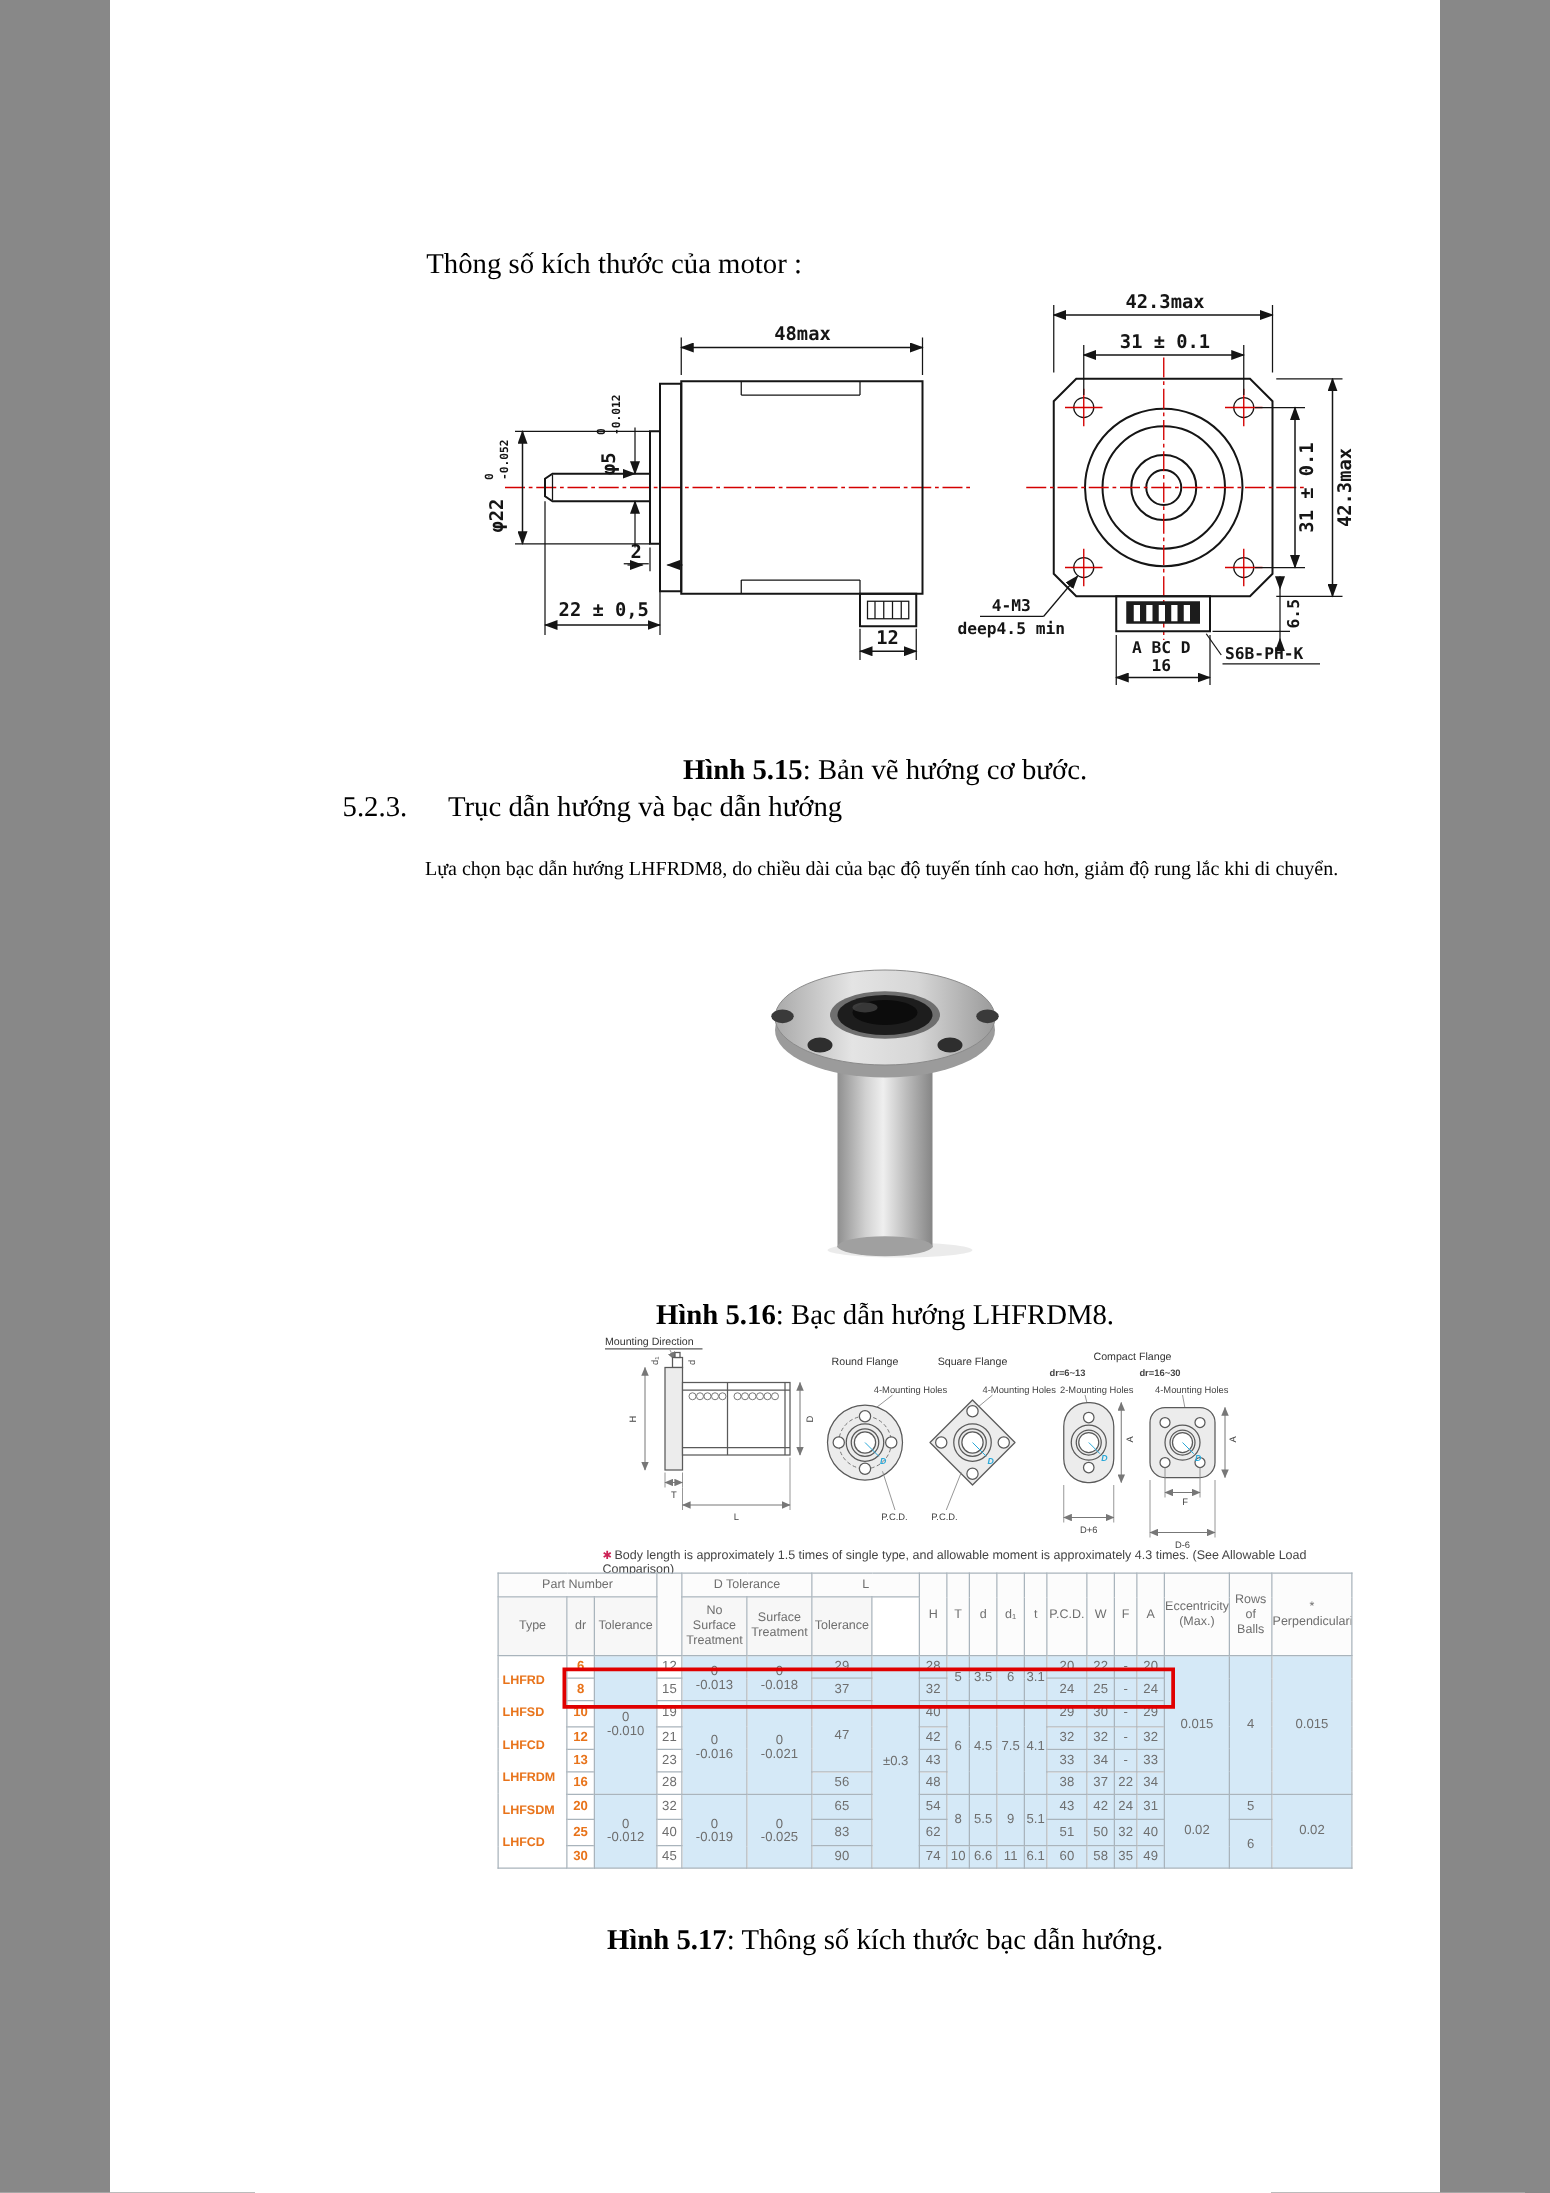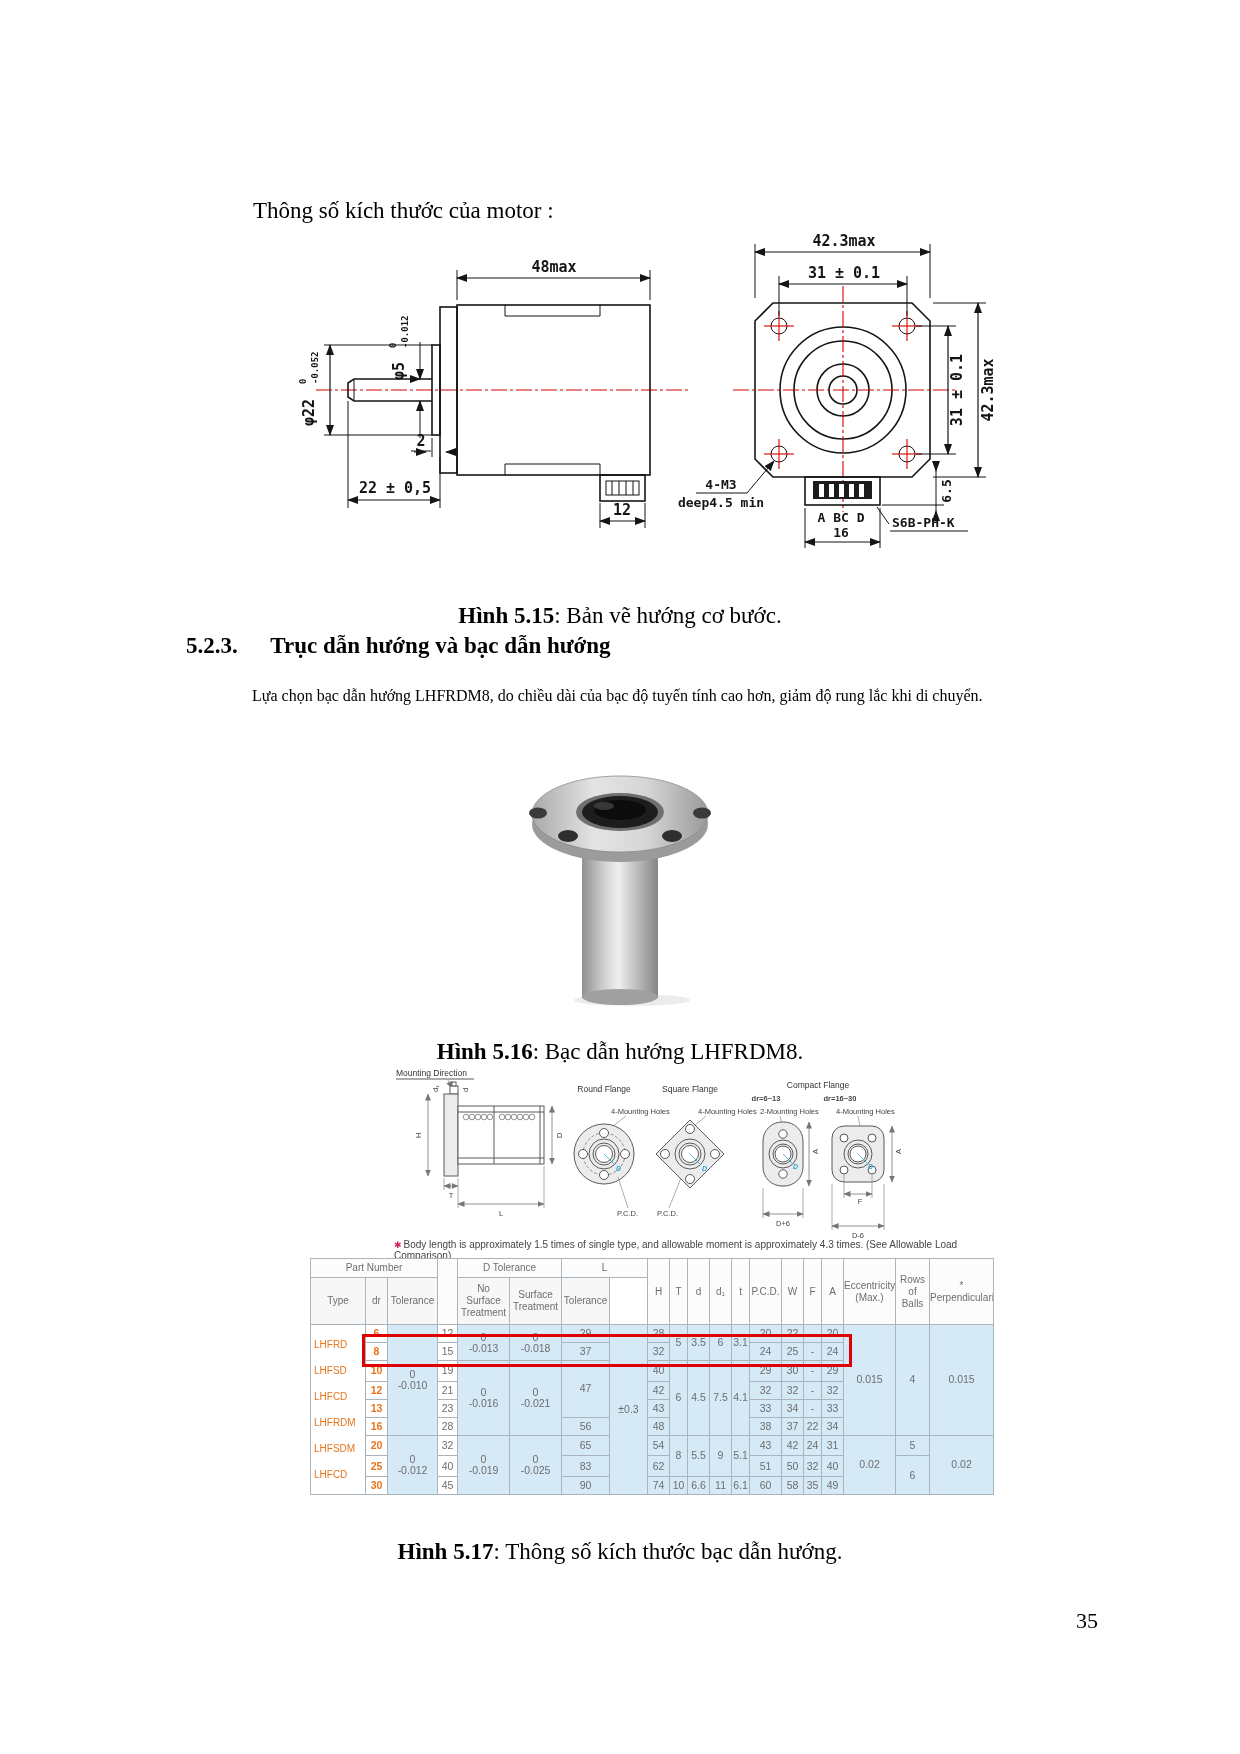--- a/index.html
+++ b/index.html
@@ -1,21 +1,21 @@
 <!DOCTYPE html>
 <html><head>
 <meta charset="utf-8">
 <style>
   html,body{margin:0;padding:0;background:#888;}
-  .page{position:relative;width:1240px;height:1754px;background:#ffffff;margin:0 auto;
+  .page{position:relative;width:1064px;height:1754px;background:#ffffff;margin:0 auto;
         font-family:"Liberation Serif",serif;color:#000;overflow:hidden;}
   .intro{position:absolute;left:253px;top:168px;font-size:23px;line-height:40px;}
   .cap{position:absolute;left:0;width:1240px;text-align:center;font-size:23px;}
   .cap b{font-weight:bold;}
-  .heading{position:absolute;left:186px;top:633px;font-size:23px;font-weight:bold;}
+  .heading{position:absolute;left:186px;top:633px;font-size:23px;font-weight:normal;}
   .heading .hnum{display:inline-block;width:79px;}
   .bodypara{position:absolute;left:186px;top:676px;width:884px;font-size:16px;
             line-height:40px;text-align:justify;text-indent:66px;}
   .pagenum{position:absolute;left:1076px;top:1608px;font-size:22px;}
 
   
   .motor{position:absolute;left:288px;top:230px;}
   .blk{stroke:#151515;stroke-width:1.6;fill:none;}
   .thin{stroke:#151515;stroke-width:1;fill:none;}
   .dim{stroke:#151515;stroke-width:1.2;fill:none;marker-start:url(#ar);marker-end:url(#ar);}
@@ -51,21 +51,21 @@
            font-family:"Liberation Sans",sans-serif;color:#6e6e6e;}
   .ct th,.ct td{border:1px solid #a9b4bc;text-align:center;vertical-align:middle;
                 padding:0;white-space:pre-line;overflow:hidden;}
   .ct thead th{background:#f7f7f7;font-weight:normal;font-size:10px;line-height:12px;}
   .ct tr.h1 th{height:18px;background:#fcfcfc;}
   .ct tr.h2 th{height:46px;}
   .ct tbody td{background:#d5e9f7;font-size:10.5px;height:17px;line-height:11px;}
   .ct td.wc{background:#ffffff;}
   .ct td.or{color:#e8731a;font-weight:bold;}
   .ct td.type-cell{background:#fff;text-align:left;padding-left:3px;
-                   color:#e8731a;font-weight:normal;font-size:10px;line-height:13px;}
+                   color:#e8731a;font-weight:bold;font-size:10px;line-height:13px;}
   .hlbox{position:absolute;left:362px;top:1334px;width:484px;height:27px;
          border:3px solid #e00000;z-index:5;}
   .c-type{width:55px}.c-dr{width:22px}.c-tol{width:50px}.c-D{width:20px}
   .c-ns{width:52px}.c-s{width:52px}.c-L{width:48px}.c-ltol{width:38px}
   .c-H{width:22px}.c-T{width:18px}.c-d{width:22px}.c-d1{width:22px}.c-t{width:18px}
   .c-pcd{width:32px}.c-w{width:22px}.c-f{width:18px}.c-a{width:22px}
   .c-ecc{width:52px}.c-balls{width:34px}.c-perp{width:64px}
 </style>
 </head>
 <body>

